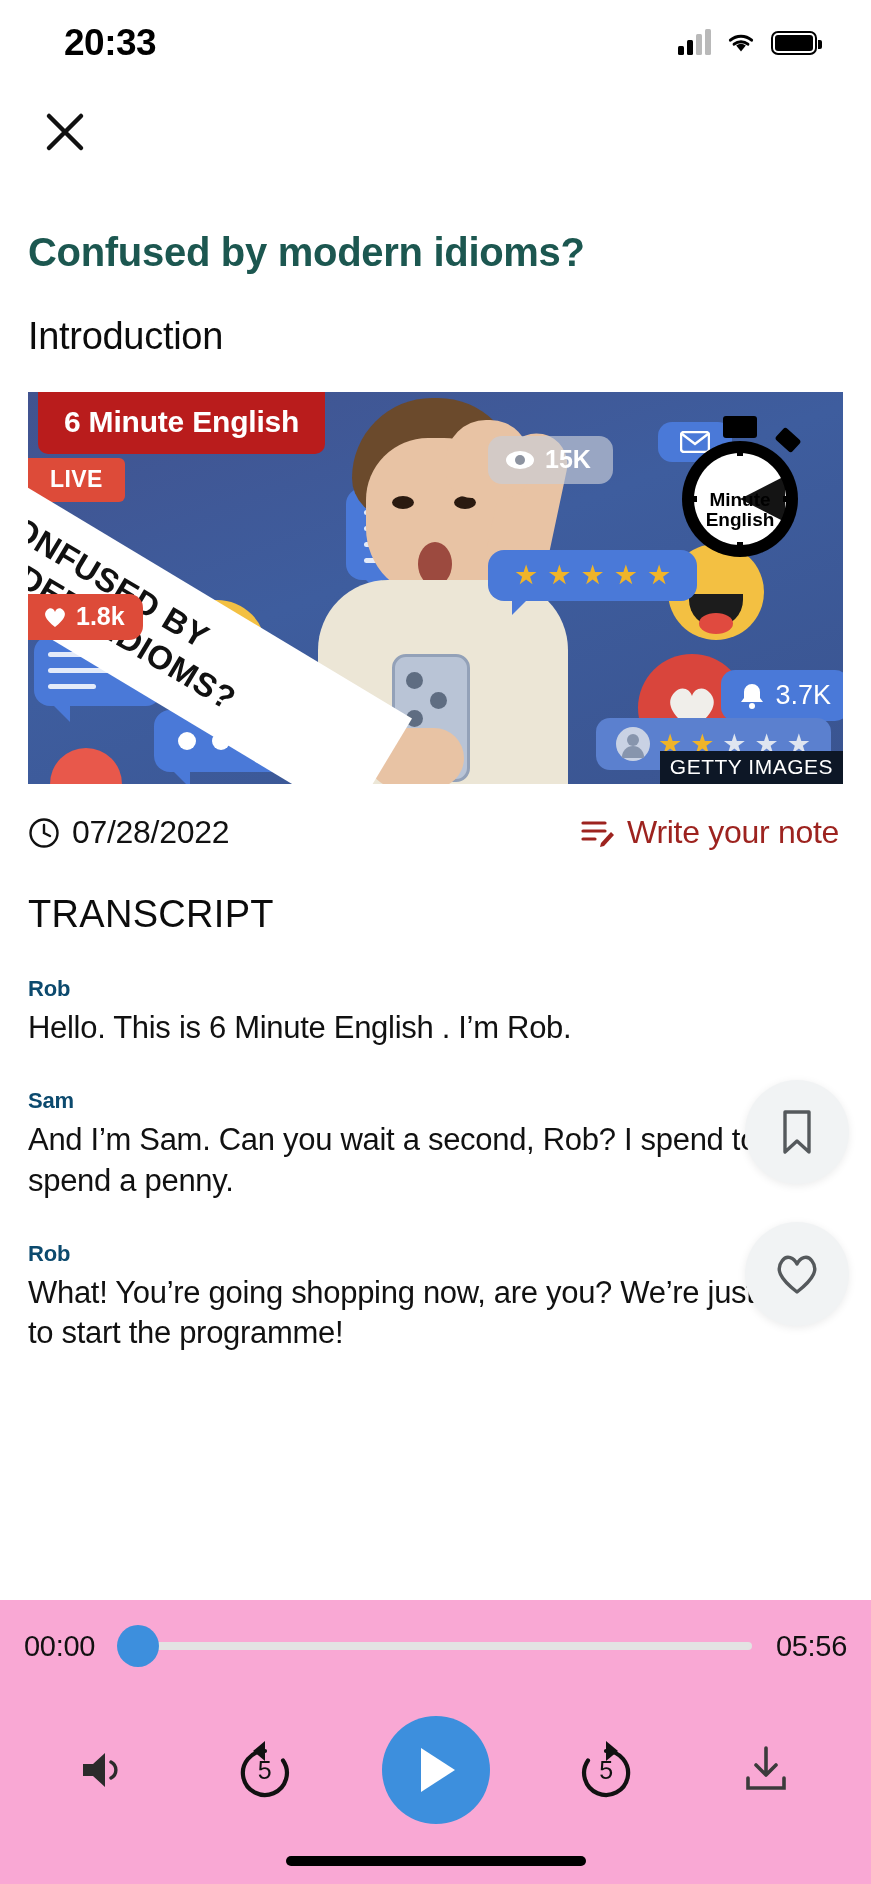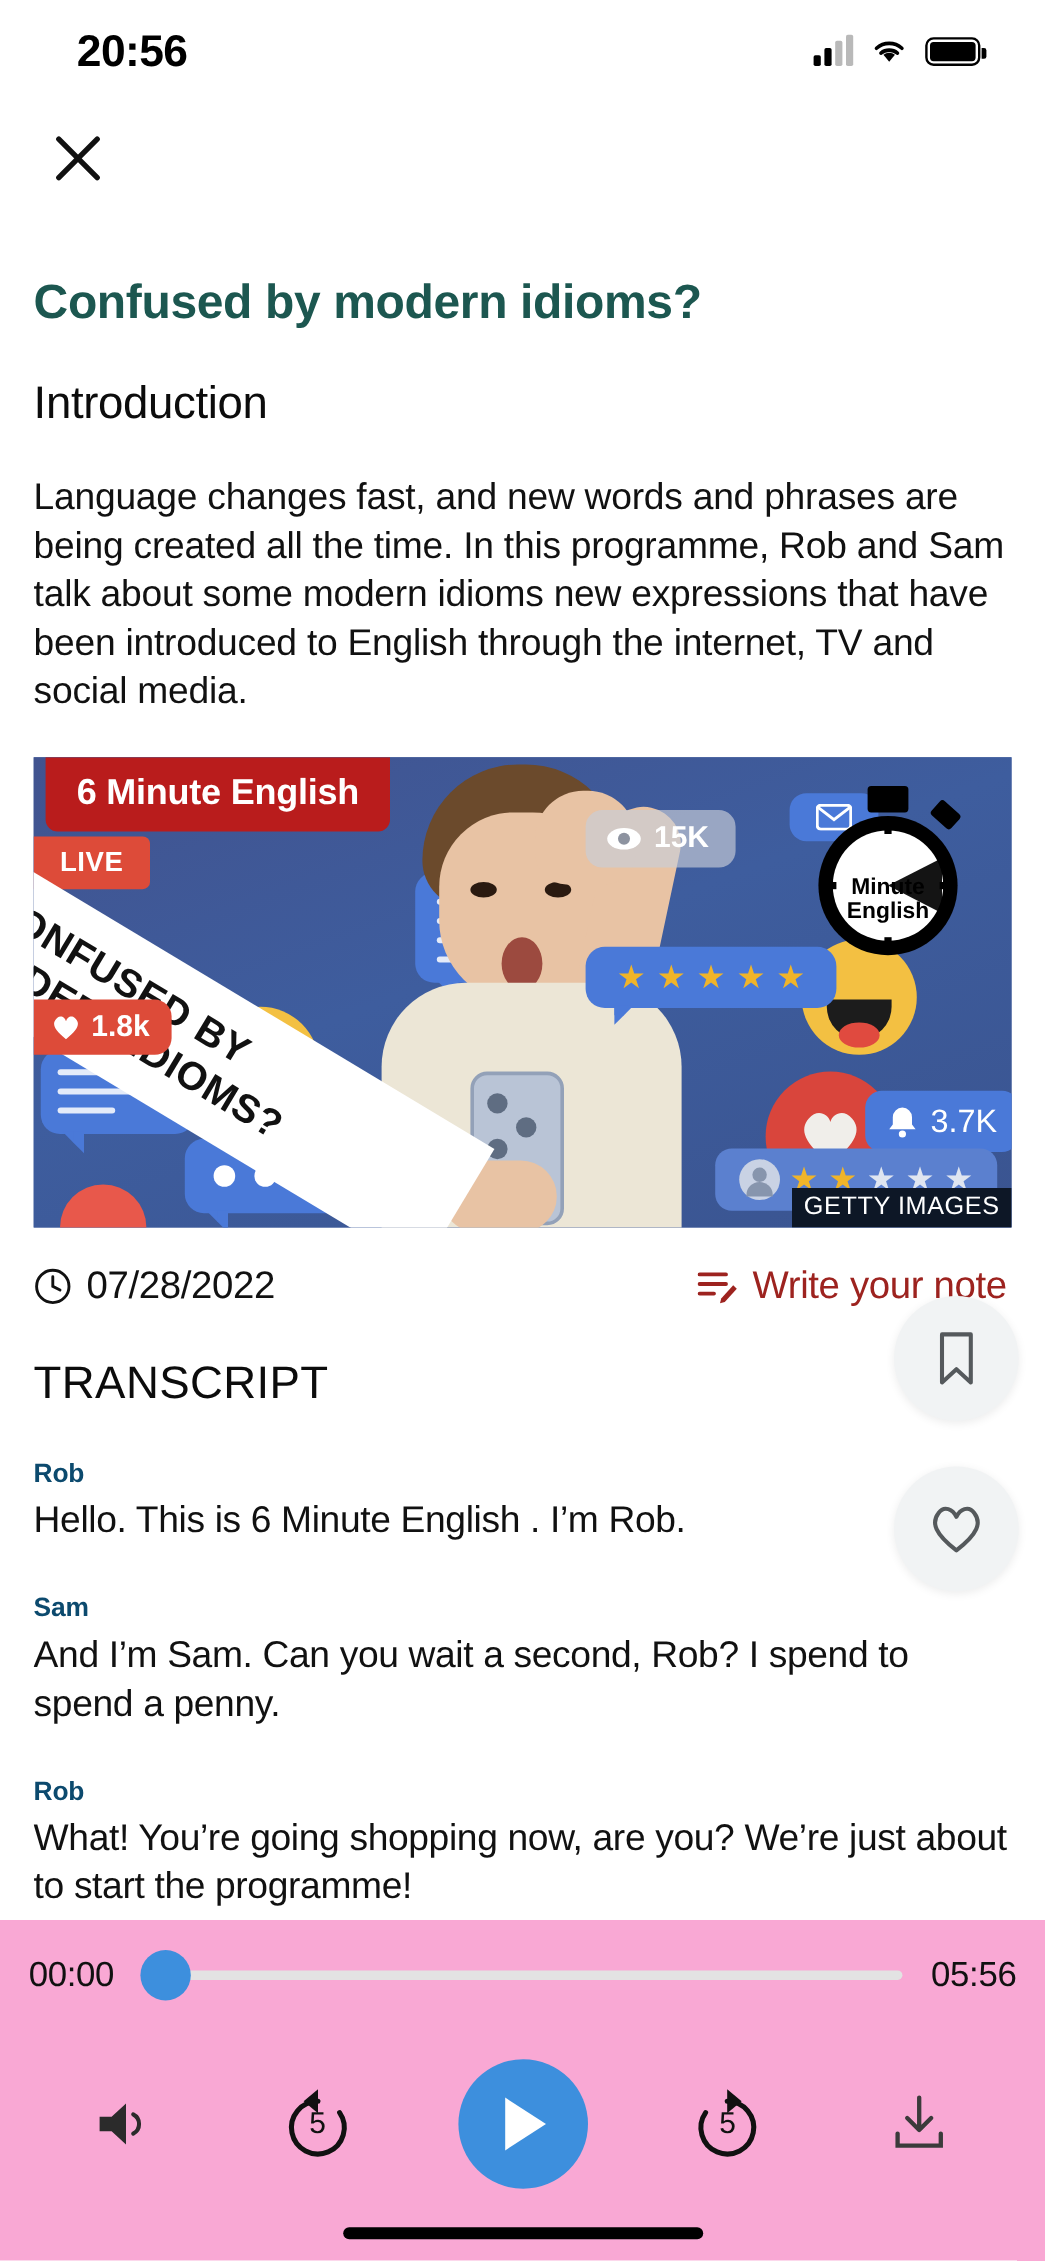--- a/index.html
+++ b/index.html
@@ -203,21 +203,21 @@
   .playbtn { width:108px; height:108px; border-radius:50%; background:#3d8fdd; display:flex; align-items:center; justify-content:center; cursor:pointer;}
   .seek-num { position:absolute; font-size:25px; font-weight:500; color:#111; top:48%; left:50%; transform:translate(-50%,-42%); }
   .homebar { width:300px; height:10px; background:#000; border-radius:6px; margin: 14px auto 18px; }
 </style>
 </head>
 <body>
 
 <div class="phone">
 
   <div class="statusbar">
-    <div class="status-time">20:56</div>
+    <div class="status-time">20:33</div>
     <div class="status-icons">
       <div class="sig">
           <i></i>
           <i></i>
           <i></i>
           <i></i>
         </div>
       <svg class="wifi" viewBox="0 0 32 24">
         <path d="M16 20.5 L11.2 14.6 a7.6 7.6 0 0 1 9.6 0 Z" fill="#000"></path>
         <path d="M5.4 9.2 a16 16 0 0 1 21.2 0" stroke="#000" stroke-width="3" fill="none" stroke-linecap="round"></path>
@@ -233,21 +233,20 @@
     <div class="close-btn">
       <svg width="44" height="44" viewBox="0 0 44 44">
         <path d="M6 6 L38 38 M38 6 L6 38" stroke="#111" stroke-width="4.5" stroke-linecap="round"></path>
       </svg>
     </div>
   </div>
 
   <div class="content">
     <div class="title">Confused by modern idioms?</div>
     <div class="h2">Introduction</div>
-    <div class="intro">Language changes fast, and new words and phrases are being created all the time. In this programme, Rob and Sam talk about some modern idioms   new expressions that have been introduced to English through the internet, TV and social media.</div>
 
     <div class="thumb">
       <div class="thumb-bg"></div>
 
       <div class="bubble" style="left:318px;top:96px;width:180px;height:92px;">
         <div class="bline" style="left:18px;top:22px;width:140px;"></div>
         <div class="bline" style="left:18px;top:38px;width:140px;"></div>
         <div class="bline" style="left:18px;top:54px;width:140px;"></div>
         <div class="bline" style="left:18px;top:70px;width:66px;"></div>
       </div>

